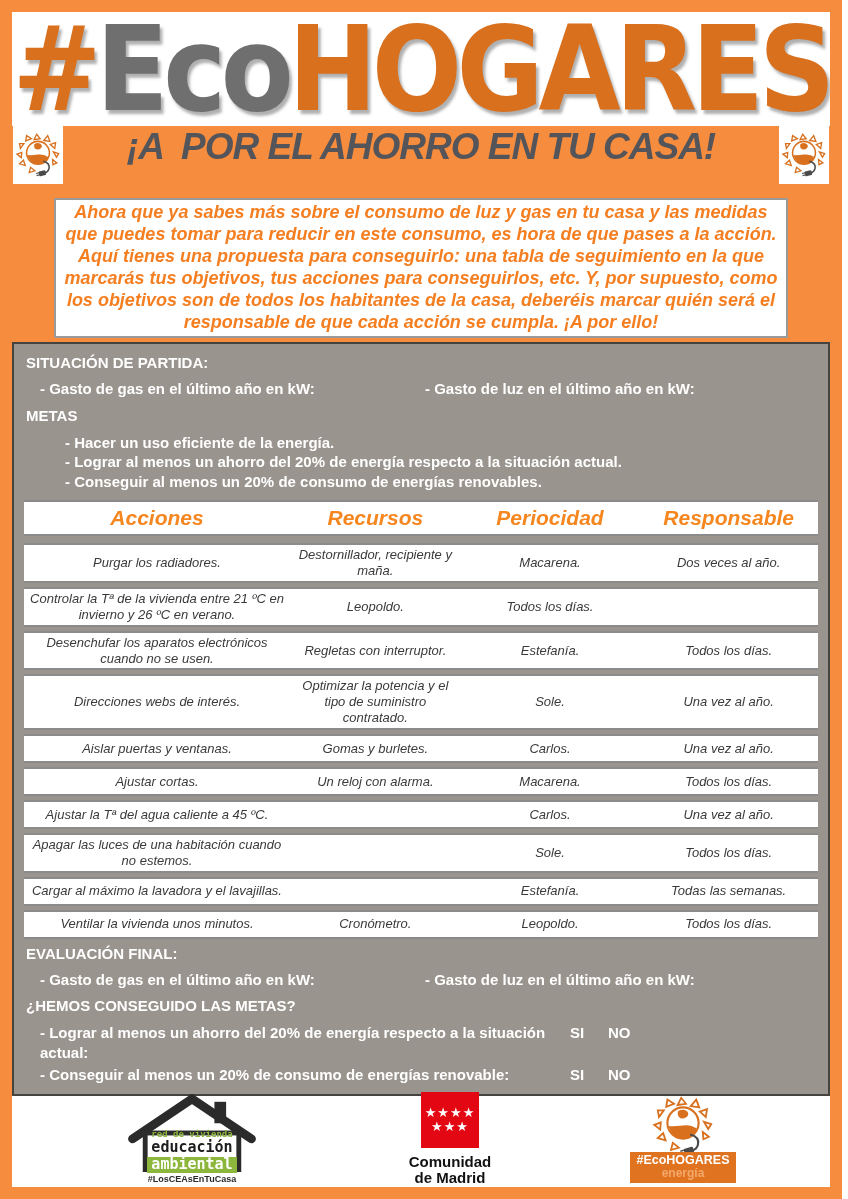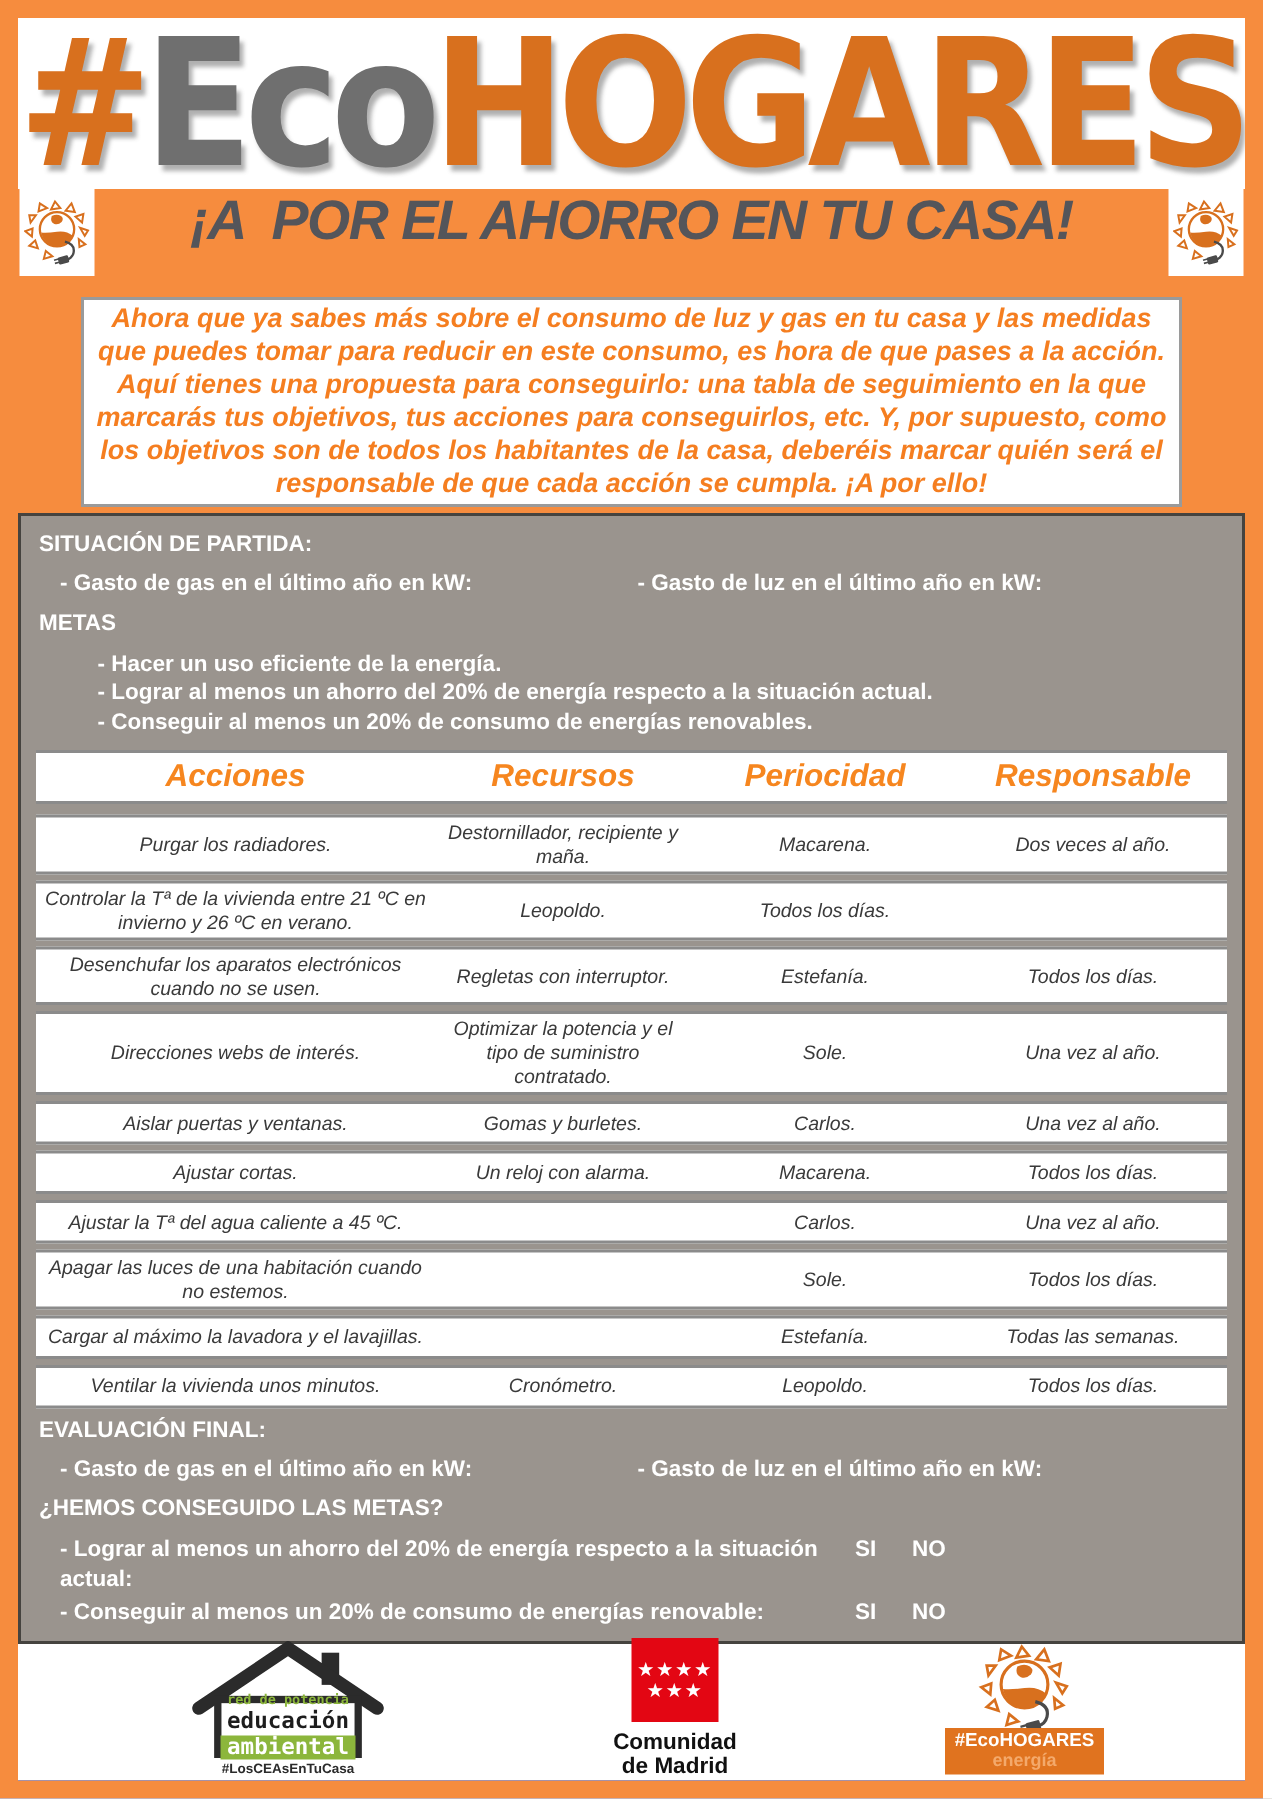--- a/index.html
+++ b/index.html
@@ -268,21 +268,21 @@
 
   <footer class="footer">
 
     <div class="cea-logo">
       <svg class="house" viewBox="0 0 150 80" aria-hidden="true">
         <rect x="98" y="8" width="12" height="22" fill="#2b2b2b"></rect>
         <path d="M14,46 L75,5 L136,46" stroke="#2b2b2b" stroke-width="9" fill="none" stroke-linecap="round"></path>
         <rect x="27" y="40" width="96" height="38" fill="#ffffff" stroke="#2b2b2b" stroke-width="5"></rect>
       </svg>
       <div class="cea-text">
-        <span class="cea-l1">red de potencia</span>
+        <span class="cea-l1">red de vivienda</span>
         <span class="cea-l2">educación</span>
         <span class="cea-l3">ambiental</span>
       </div>
       <div class="cea-hash">#LosCEAsEnTuCasa</div>
     </div>
 
     <div class="madrid-logo">
       <div class="madrid-flag">
         <span>★★★★</span>
         <span>★★★</span>

